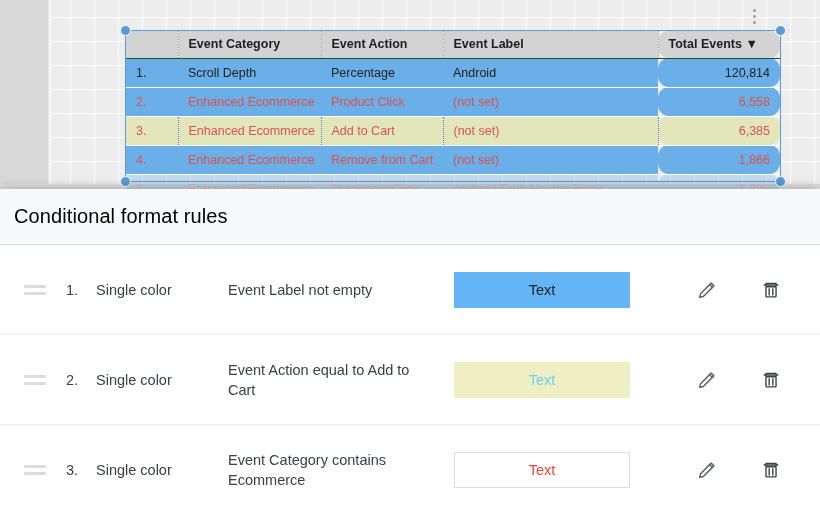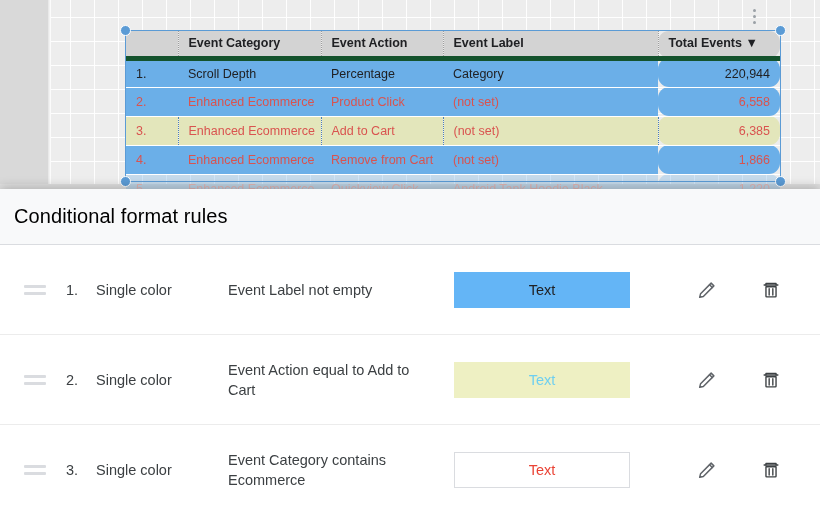--- a/index.html
+++ b/index.html
@@ -113,21 +113,21 @@
     vertical-align: middle;
     white-space: nowrap;
     overflow: hidden;
   }
   table.report thead th {
     background: #d3d3d3;
     color: #202124;
     font-weight: bold;
     font-size: 12.5px;
     text-align: left;
-    border-bottom: 5px solid #14532d;
+    border-bottom: 1px solid #14532d;
   }
   th.c-rank, td.c-rank { width: 52px; }
   th.c-cat,  td.c-cat  { width: 143px; }
   th.c-act,  td.c-act  { width: 122px; }
   th.c-lab,  td.c-lab  { width: 215px; }
   th.c-tot,  td.c-tot  { width: 122px; text-align: right; border-radius: 11px; }
 
   table.report tbody tr { height: 29px; }
   table.report tbody td {
     height: 29px;
@@ -280,22 +280,22 @@
               <span>▼</span>
             </th>
           </tr>
         </thead>
         <tbody>
 
           <tr class="row-blue">
             <td class="c-rank txt-dark">1.</td>
             <td class="c-cat txt-dark">Scroll Depth</td>
             <td class="c-act txt-dark">Percentage</td>
-            <td class="c-lab txt-dark">Category</td>
-            <td class="c-tot txt-dark">220,944</td>
+            <td class="c-lab txt-dark">Android</td>
+            <td class="c-tot txt-dark">120,814</td>
           </tr>
 
           <tr class="row-blue">
             <td class="c-rank txt-red">2.</td>
             <td class="c-cat txt-red">Enhanced Ecommerce</td>
             <td class="c-act txt-red">Product Click</td>
             <td class="c-lab txt-red">(not set)</td>
             <td class="c-tot txt-red">6,558</td>
           </tr>
 

